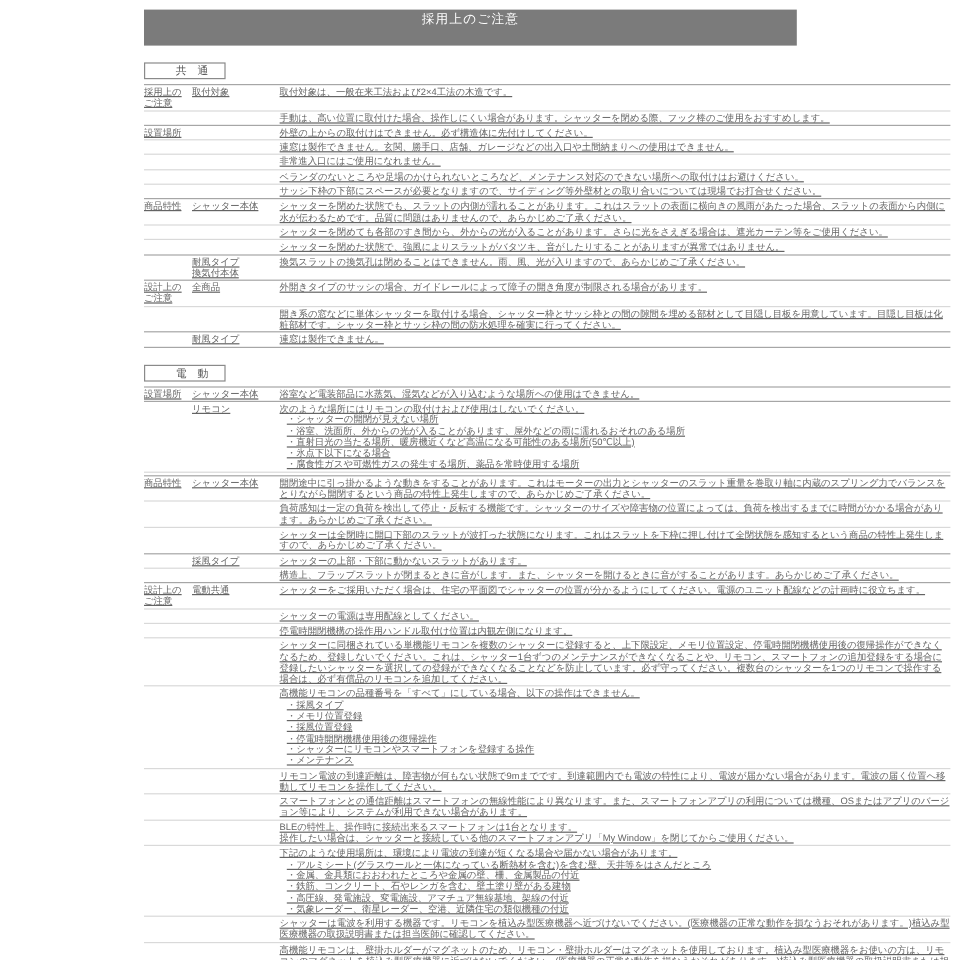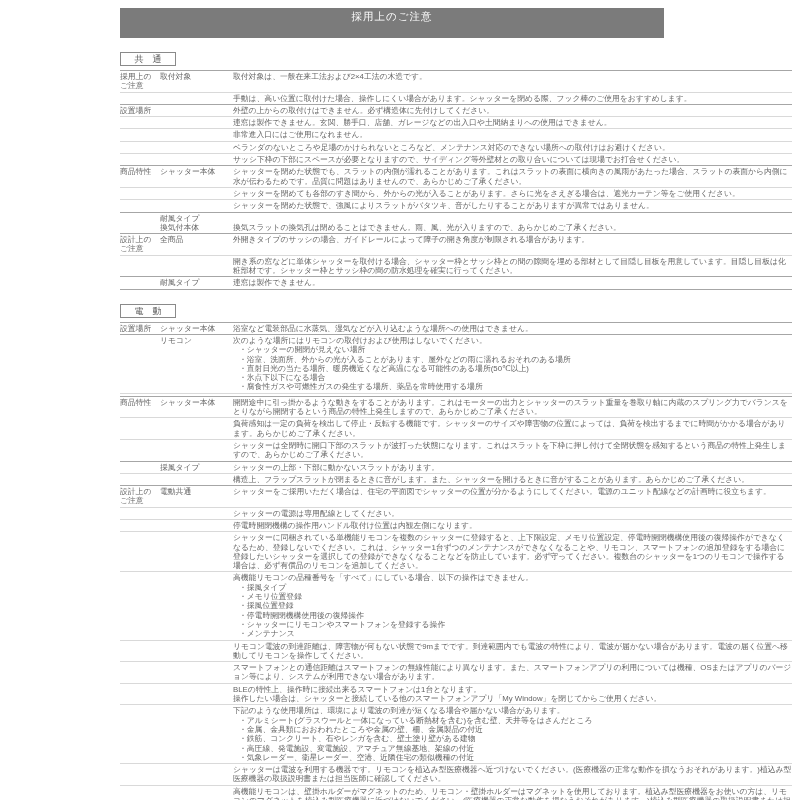--- a/index.html
+++ b/index.html
@@ -9,25 +9,25 @@
     overflow:hidden;
     color:#646464;
   }
   .main{position:absolute;left:120px;top:8px;width:672px;}
   .titlebar{
     width:544px;height:30px;background:#7b7b7b;color:#ffffff;
     font-size:10.5px;line-height:17px;text-align:center;letter-spacing:1px;
   }
   .section-box{
     margin-top:14px;width:54px;border:1px solid #8a8a8a;background:#fff;
-    font-size:9px;line-height:12px;color:#555;text-align:center;
+    font-size:9px;line-height:12px;color:#555;text-align:center;padding-left:12px;
   }
-  .table{border-top:1px solid #a6a6a6;margin-top:4px;width:672px;}
+  .table{border-top:1px solid #a6a6a6;margin-top:4px;width:672px;text-decoration:underline;}
   .row{display:flex;border-bottom:1px solid #d9d9d9;padding:1px 0 1px 0;}
-  .row.sub-end{border-bottom-color:#a6a6a6;align-items:flex-end;}
+  .row.sub-end{border-bottom-color:#a6a6a6;}
   .c1{width:40px;flex:none;white-space:pre-line;}
   .c2{width:73px;flex:none;white-space:pre-line;}
   .txt{flex:1;white-space:pre-line;}
   .c1,.c2,.txt,.bullet{font-size:7.8px;line-height:9.3px;color:#646464;}
   .bullet{padding-left:6px;}
 </style>
 </head>
 <body>
 
 <div class="main">

